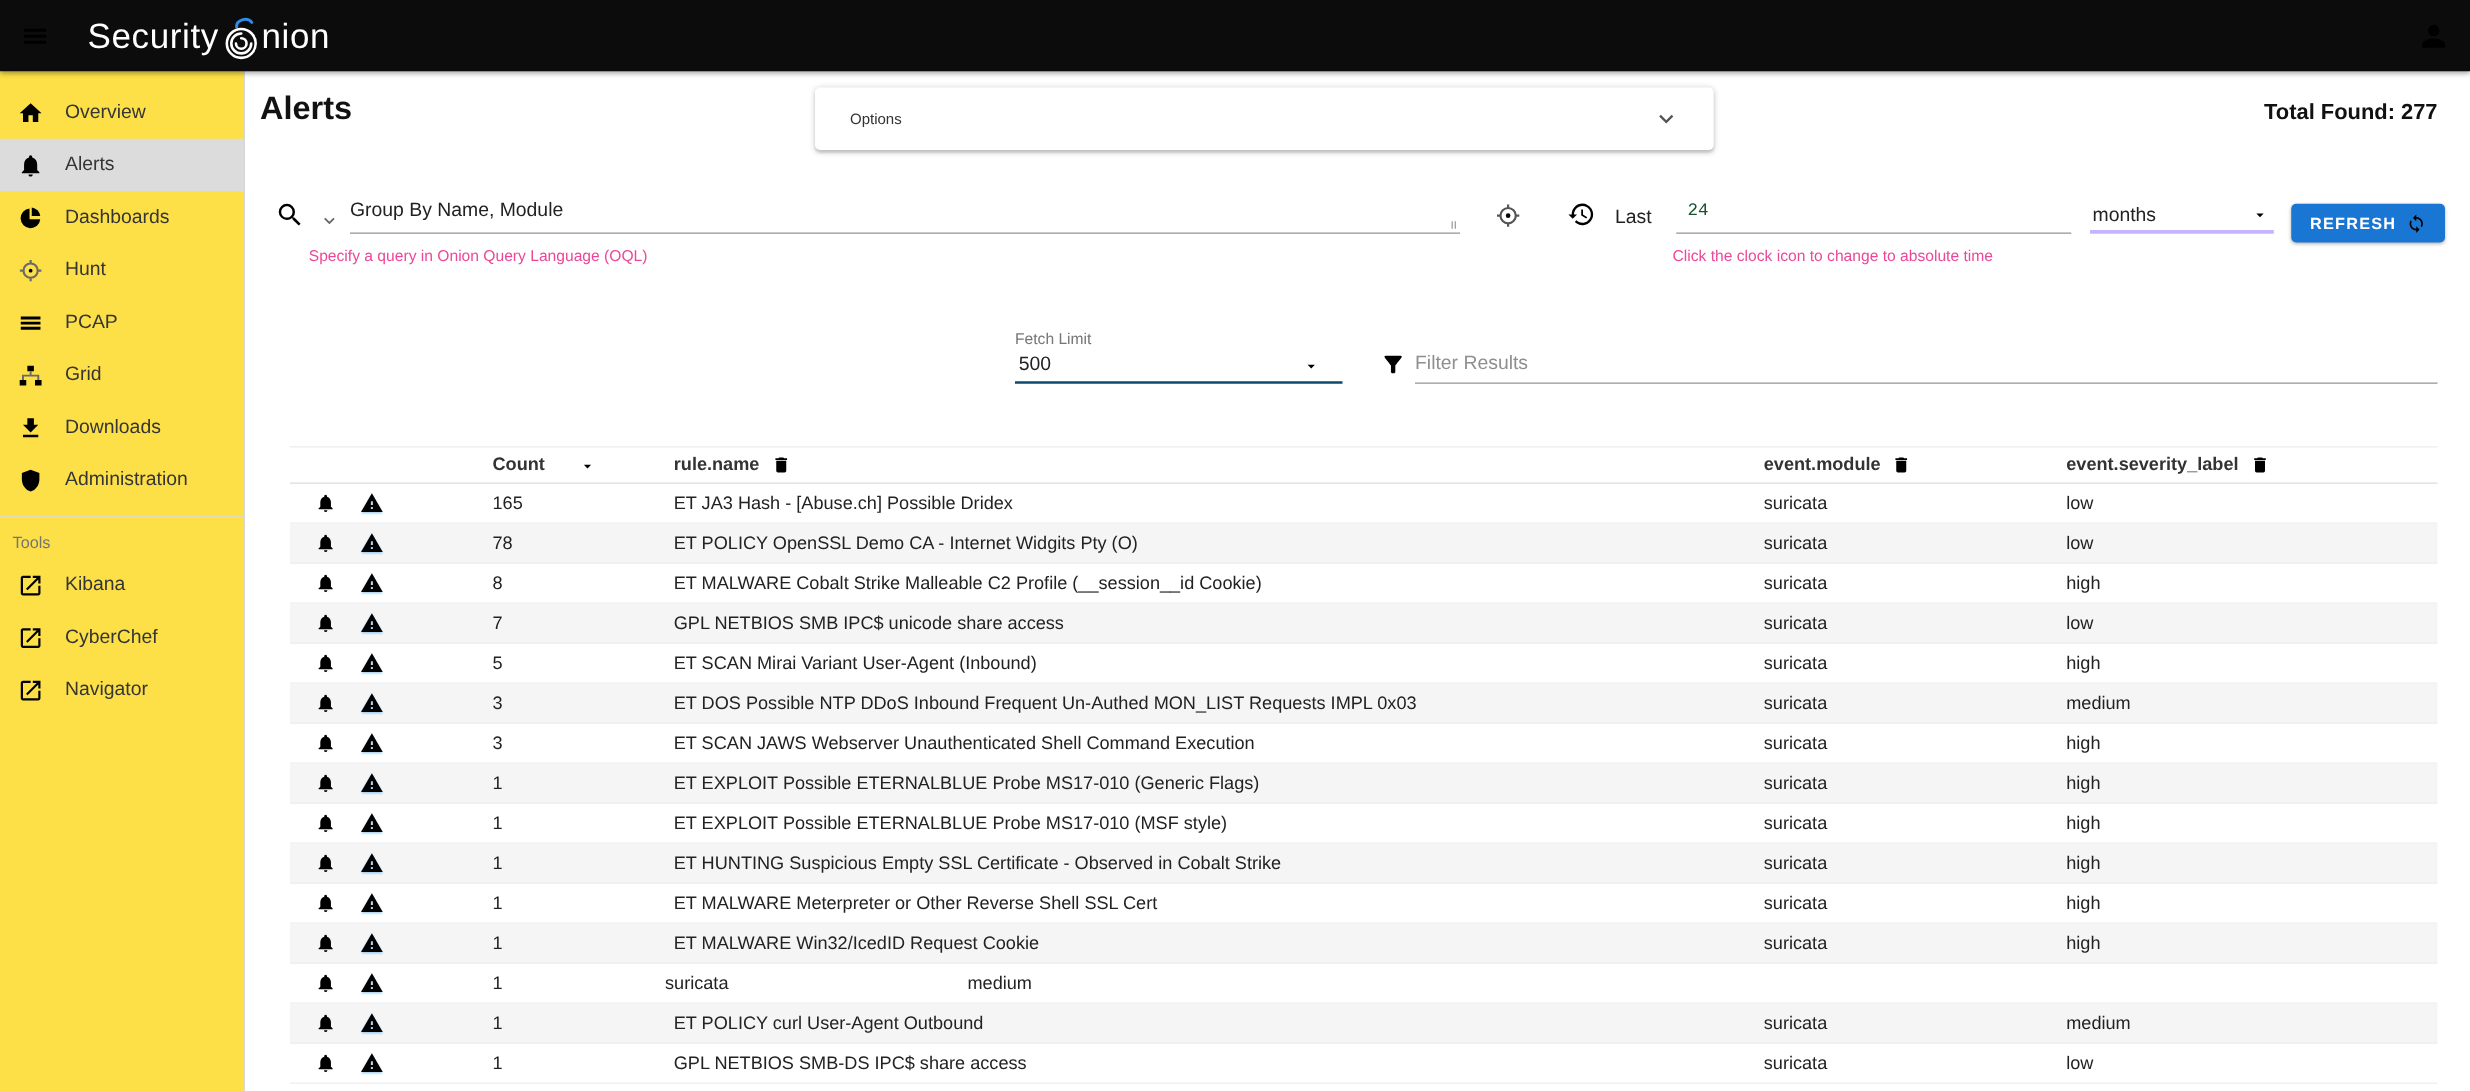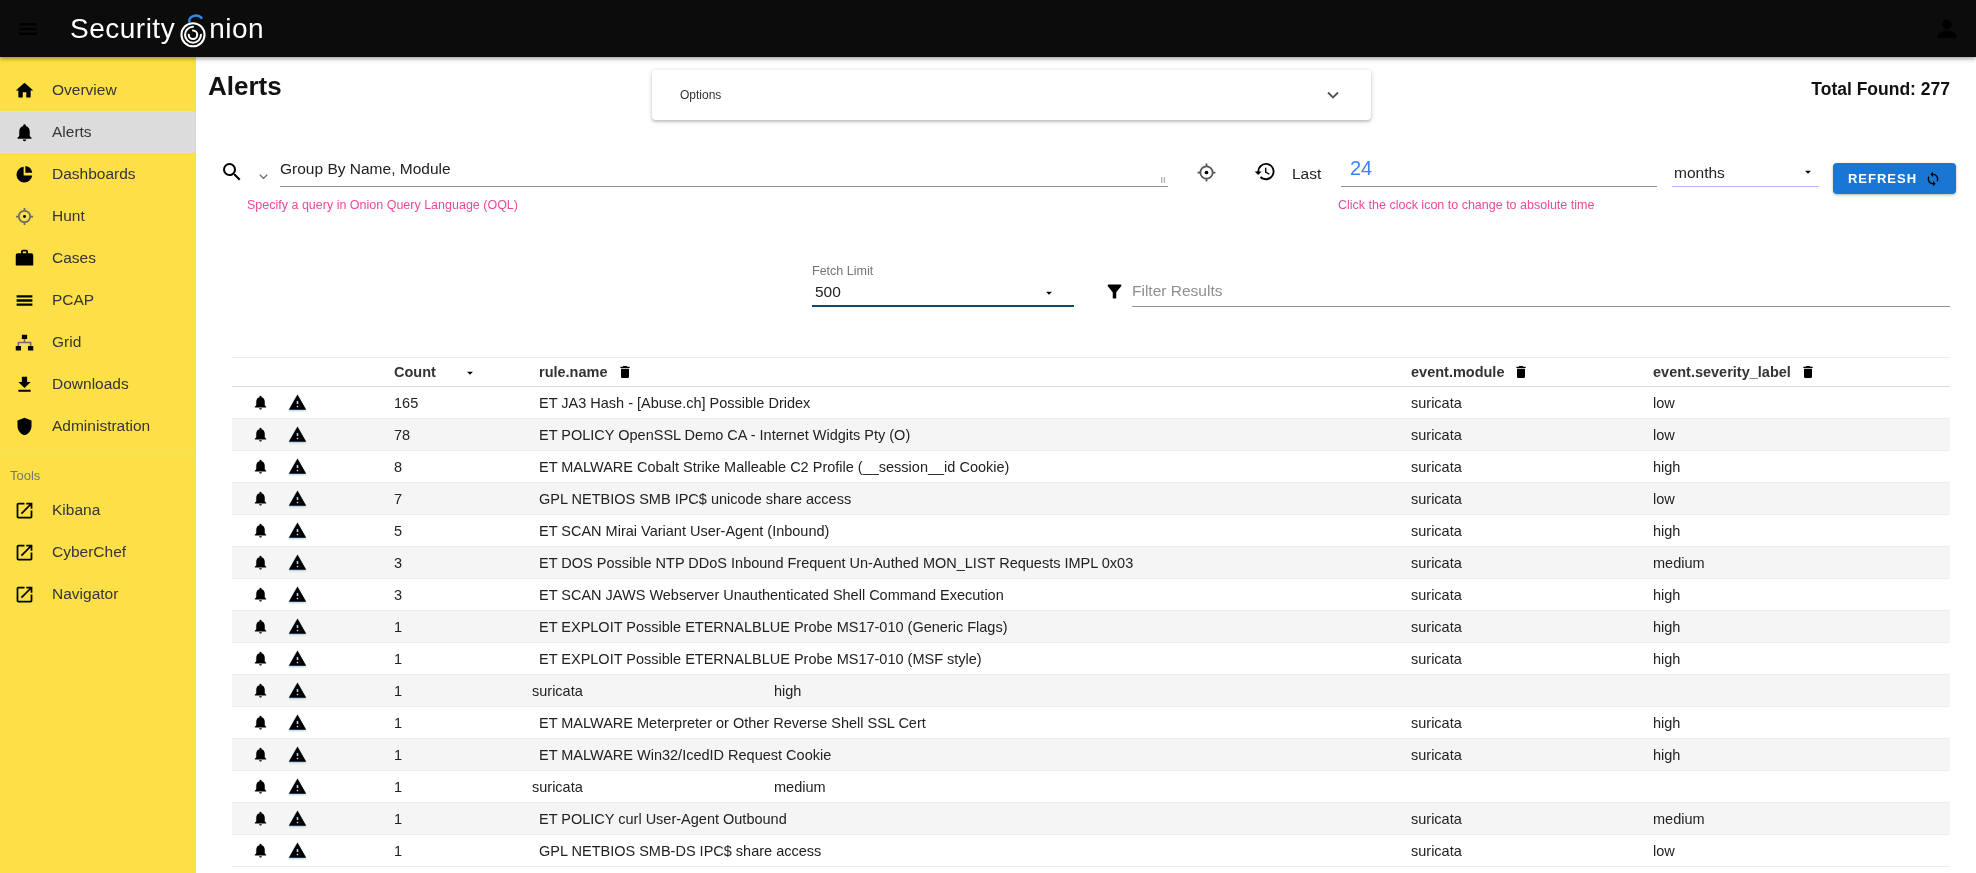--- a/index.html
+++ b/index.html
@@ -42,24 +42,24 @@
   .search-ic { left:24px; top:103px; width:24px; height:24px; }
   .q-caret  { left:60px; top:112px; width:15px; height:15px; color:#666; }
   .query-input { position:absolute; left:84px; top:96px; width:888px; height:34px; border:0; outline:0;
     border-bottom:1px solid #949494; font-size:15.5px; color:#222; background:transparent;
     font-family:"Liberation Sans", sans-serif; padding:0 20px 2px 0; }
   .resize-grip { position:absolute; left:962px; top:118px; width:10px; height:10px; color:#9a9a9a; }
   .target-ic { left:1000px; top:105px; width:21px; height:21px; }
   .history-ic { left:1057px; top:103px; width:23px; height:23px; }
   .last-label { position:absolute; left:1096px; top:108px; font-size:15.5px; color:#222; }
   .time-input { position:absolute; left:1145px; top:96px; width:316px; height:34px; border:0; outline:0;
-    border-bottom:1px solid #949494; font-size:20px; color:#3b82f6; background:transparent;
-    font-family:Liberation Sans, sans-serif; padding:0 0 2px 9px; }
+    border-bottom:1px solid #949494; font-size:14px; color:#14532d; background:transparent;
+    font-family:Liberation Mono, monospace; padding:0 0 2px 9px; }
   .unit-select { position:absolute; left:1476px; top:96px; width:147px; height:34px;
-    border-bottom:1px solid #c4b5fd; cursor:pointer; }
+    border-bottom:3px solid #c4b5fd; cursor:pointer; }
   .unit-select .val { position:absolute; left:2px; top:11px; font-size:15.5px; color:#222; }
   .unit-select .sel-caret { position:absolute; right:4px; top:12px; width:14px; height:14px; color:#757575; }
   .refresh-btn { position:absolute; left:1637px; top:106px; width:123px; height:31px; background:#1976d2;
     border:0; border-radius:4px; color:#fff; font-size:13px; font-weight:700; letter-spacing:1px;
     display:flex; align-items:center; justify-content:center; gap:8px; cursor:pointer;
     box-shadow:0 1px 3px rgba(0,0,0,.3); font-family:"Liberation Sans", sans-serif; }
   .refresh-btn svg { width:16px; height:16px; color:#fff; }
   .hint { position:absolute; top:141px; font-size:12.5px; color:#ec4899;text-align:center; }
   .hint-q { left:51px; }
   .hint-t { left:1142px; }
@@ -227,26 +227,20 @@
         <span class="s-label">Dashboards</span>
       </div>
       <div class="side-item">
         <svg class="s-ic">
           <use href="#i-crosshair"></use>
         </svg>
         <span class="s-label">Hunt</span>
       </div>
       <div class="side-item">
         <svg class="s-ic">
-          <use href="#i-briefcase"></use>
-        </svg>
-        <span class="s-label">Cases</span>
-      </div>
-      <div class="side-item">
-        <svg class="s-ic">
           <use href="#i-bars"></use>
         </svg>
         <span class="s-label">PCAP</span>
       </div>
       <div class="side-item">
         <svg class="s-ic">
           <use href="#i-sitemap"></use>
         </svg>
         <span class="s-label">Grid</span>
       </div>
@@ -532,20 +526,21 @@
       <svg class="bell sev-high">
               <use href="#i-bell"></use>
             </svg>
     </div>
     <div class="td ti2">
       <svg class="warn">
               <use href="#i-warning"></use>
             </svg>
     </div>
     <div class="td tcount">1</div>
+    <div class="td trule">ET HUNTING Suspicious Empty SSL Certificate - Observed in Cobalt Strike</div>
     <div class="td tmodule">suricata</div>
     <div class="td tsev">high</div>
   </div>
         <div class="tr">
     <div class="td ti1">
       <svg class="bell sev-high">
               <use href="#i-bell"></use>
             </svg>
     </div>
     <div class="td ti2">

